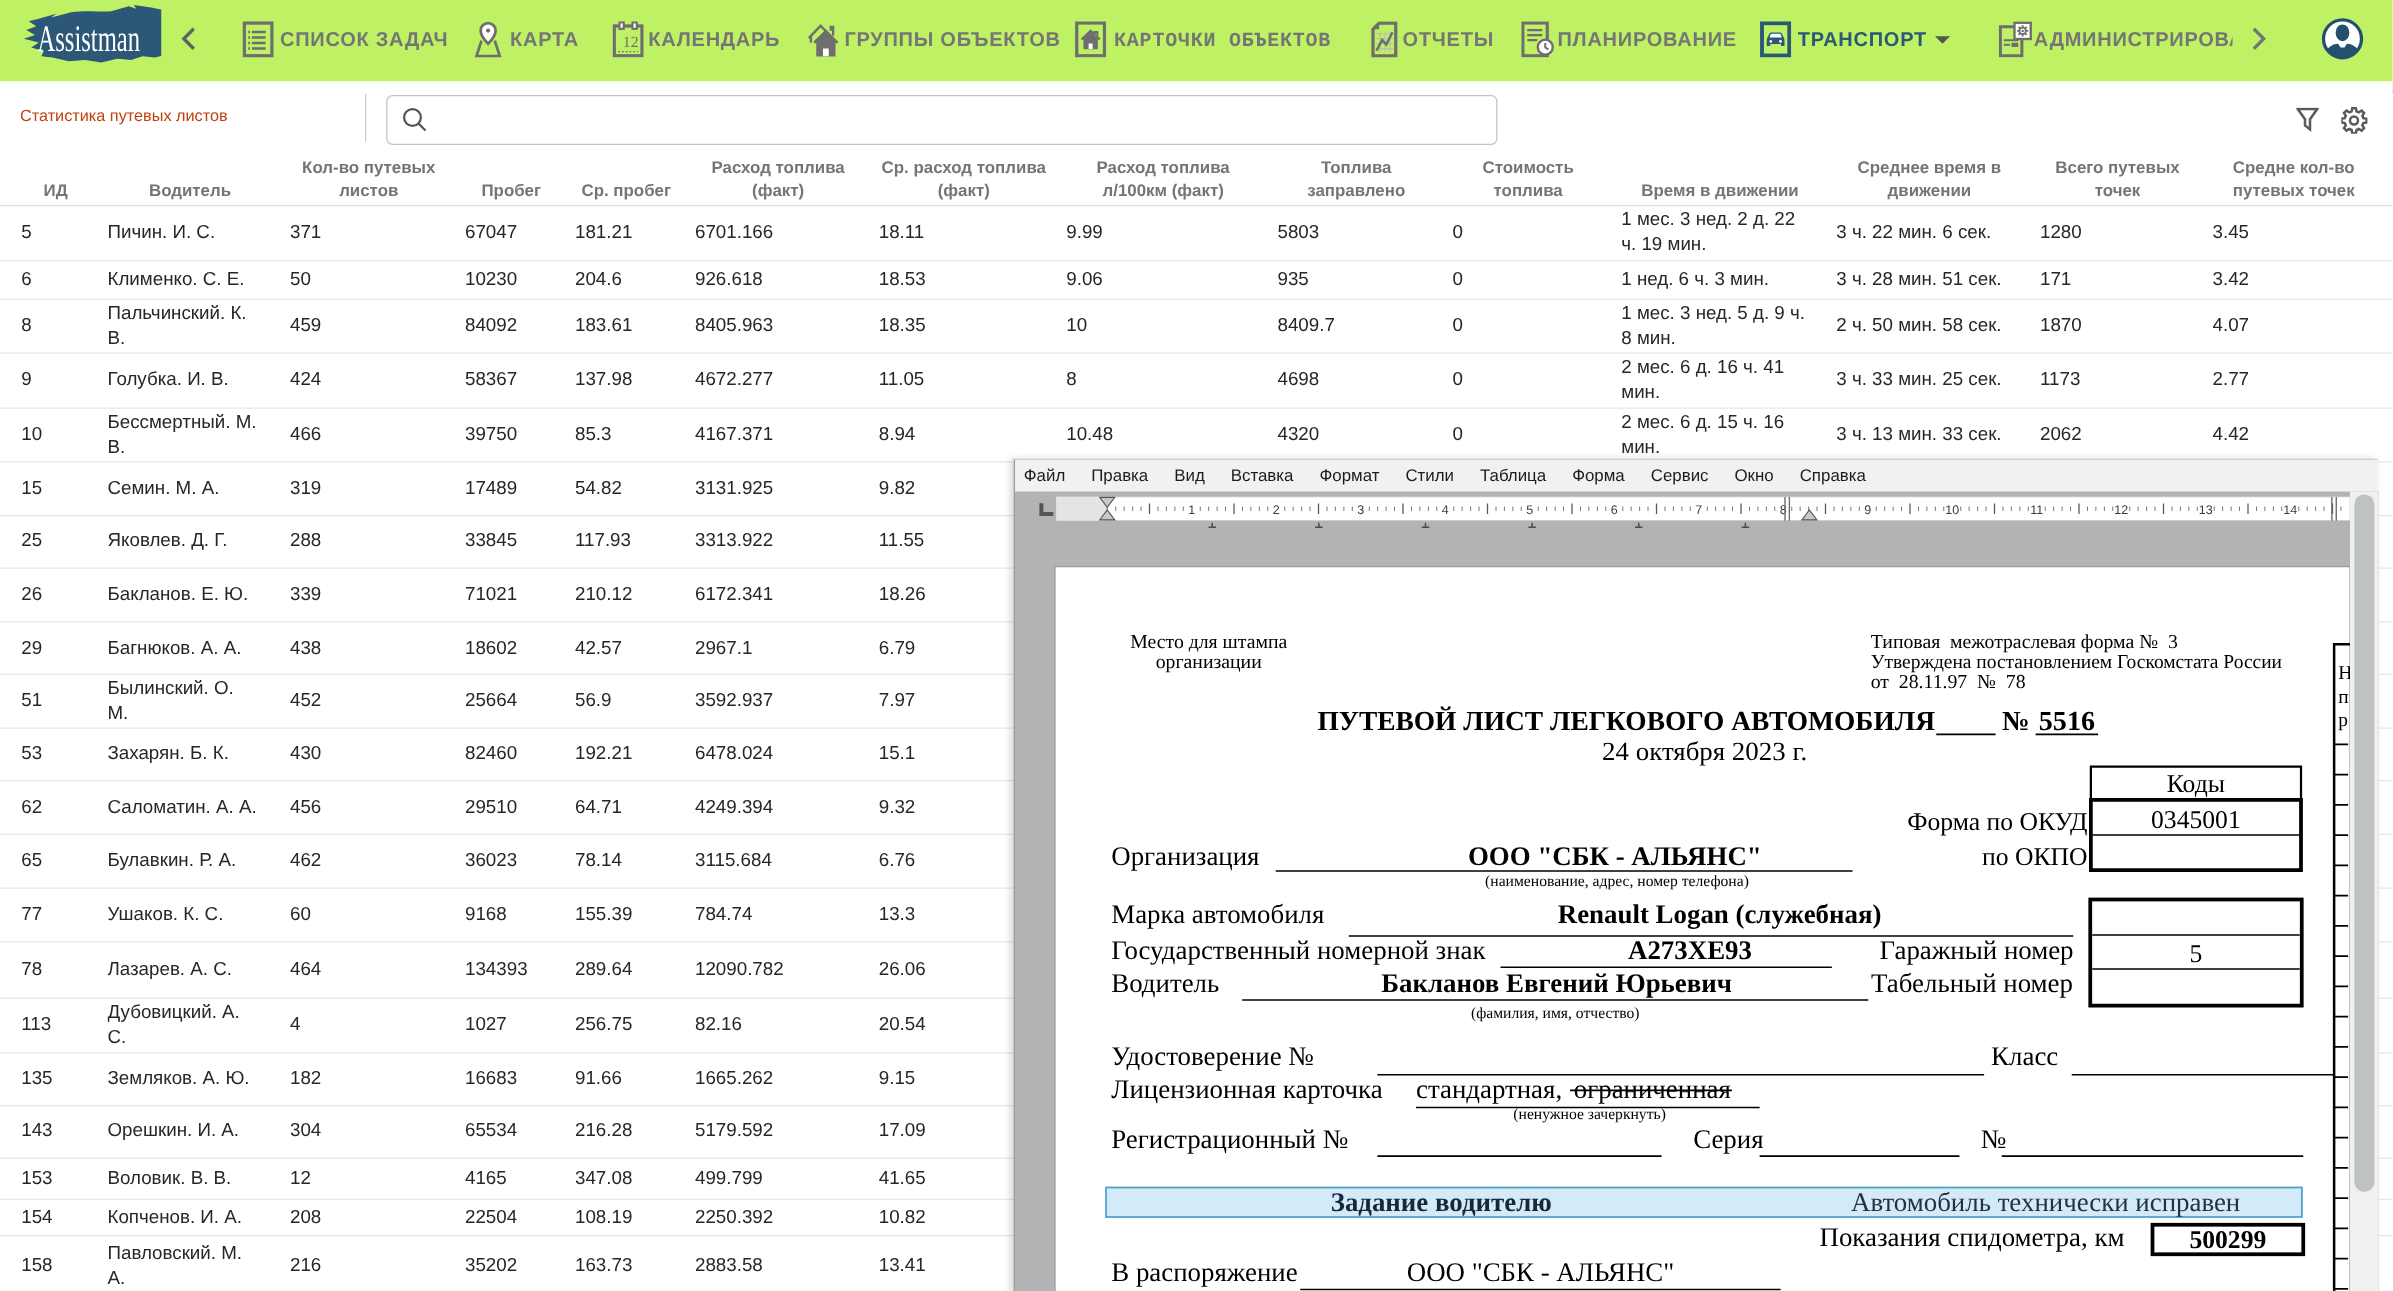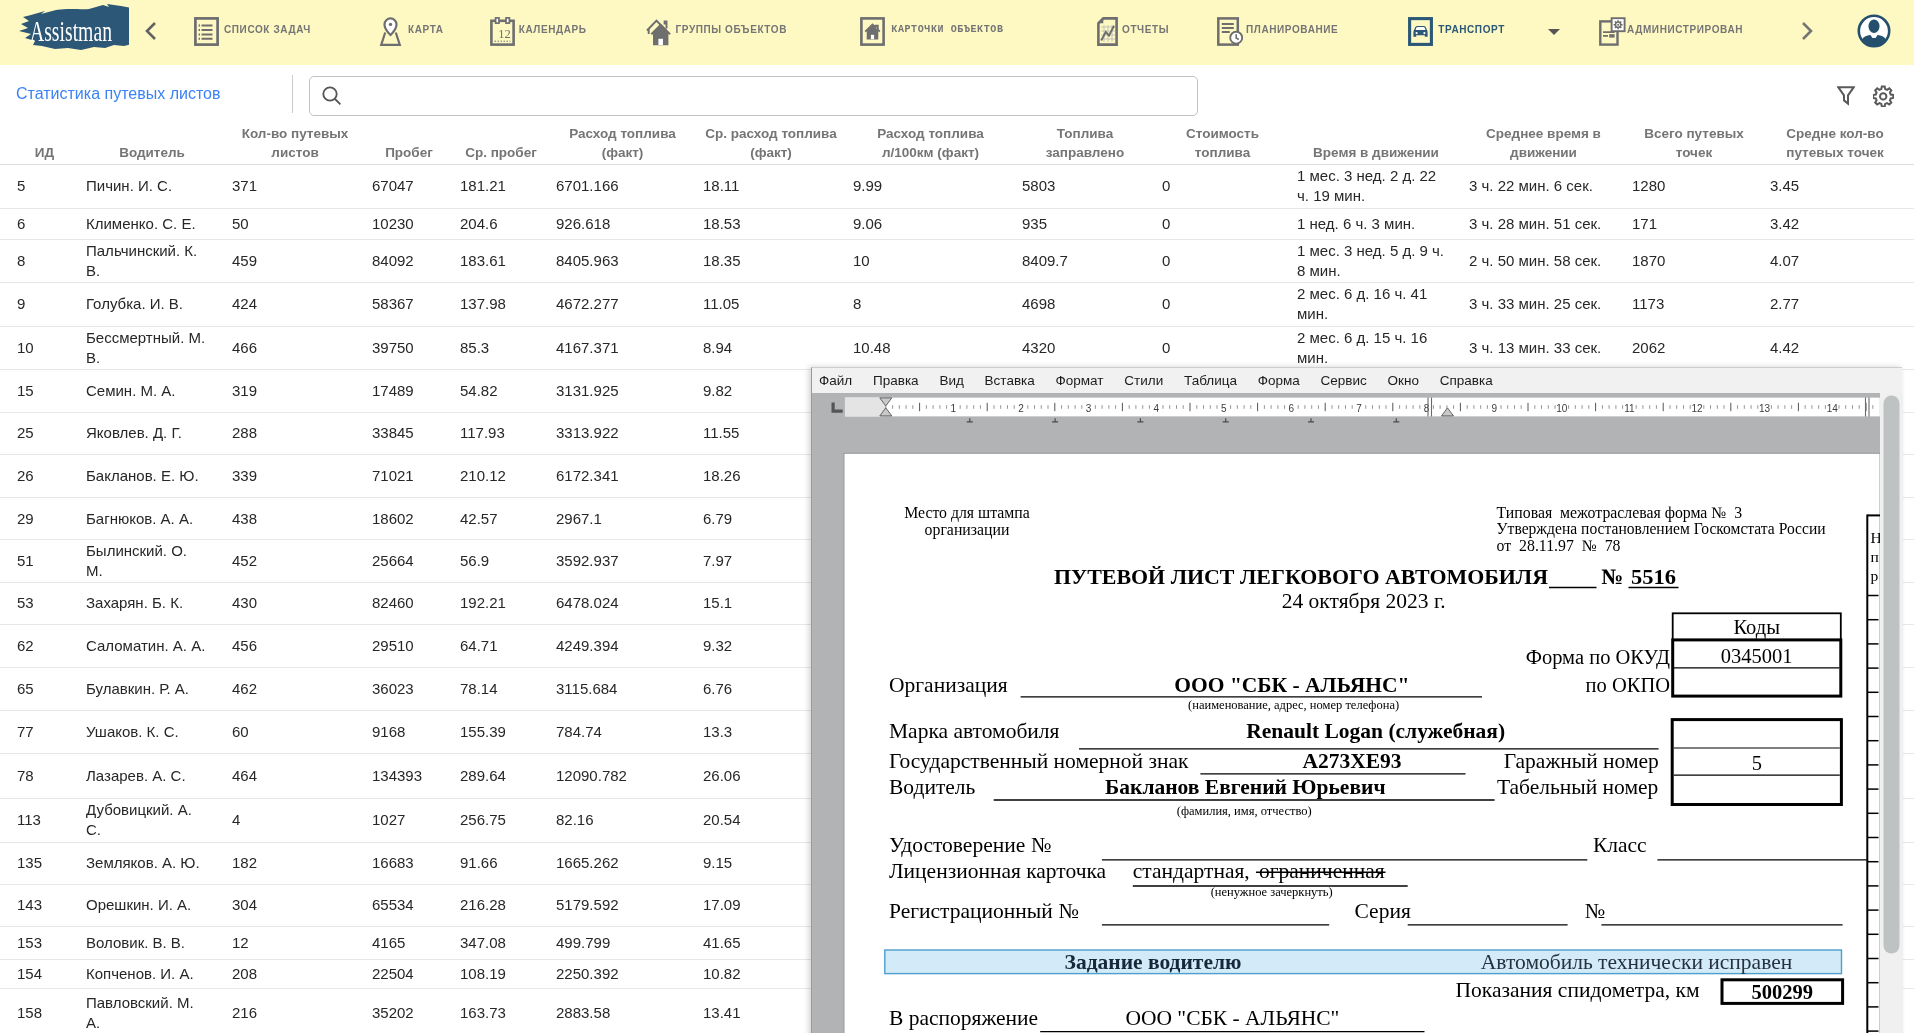--- a/index.html
+++ b/index.html
@@ -1,19 +1,19 @@
 <!DOCTYPE html>
 <html><head><meta charset="utf-8"><style>
 *{margin:0;padding:0;box-sizing:border-box}
 html,body{width:1914px;height:1033px;overflow:hidden;background:#fff;font-family:"Liberation Sans",sans-serif}
-.nav{position:absolute;left:0;top:0;width:1914px;height:74px;background:#fef9c3;border-bottom:2px solid #919191}
+.nav{position:absolute;left:0;top:0;width:1914px;height:74px;background:#bef264;border-bottom:2px solid #919191}
 .nicon{position:absolute;top:17px}
-.nlab{position:absolute;top:24px;font-size:10px;font-weight:bold;letter-spacing:.6px;color:#757575;white-space:nowrap}
+.nlab{position:absolute;top:24px;font-size:16px;font-weight:bold;letter-spacing:.6px;color:#757575;white-space:nowrap}
 .toolbar{position:absolute;left:0;top:65px;width:1914px;height:60px;background:#fff}
-.title{position:absolute;left:16px;top:20px;font-size:16px;color:#3b82f6}
+.title{position:absolute;left:16px;top:20px;font-size:13px;color:#c2410c}
 .vdiv{position:absolute;left:292px;top:10px;height:38px;width:1px;background:#ccc}
 .search{position:absolute;left:309px;top:11px;width:889px;height:40px;border:1px solid #c3c3c3;border-radius:5px;background:#fff}
 .twrap{position:absolute;left:0;top:125px;width:1914px;height:908px;overflow:hidden}
 table{border-collapse:collapse;table-layout:fixed;width:1914px;font-size:15px;color:#272727}
 th{font-size:13.5px;color:#757575;text-align:center;font-weight:bold;vertical-align:bottom;padding:0 14px 1px 0;line-height:18.8px;height:39px;border-bottom:1px solid #dedede}
 td{padding:1px 20px 1px 0;vertical-align:middle;border-bottom:1px solid #e7e7e7;line-height:20px;overflow:hidden}
 td:nth-child(2){padding-right:25px}
 th:first-child,td:first-child{padding-left:17px}
 .ovl{position:absolute;left:811px;top:367px;width:1091px;height:780px;border-left:1px solid #9a9a9a;border-top:1px solid #cfcfcf;box-shadow:-2px 0 6px rgba(0,0,0,.18)}
 .menu{height:25px;background:#f1f1f1;font-size:13.5px;color:#1c1c1c;display:flex;align-items:center}

